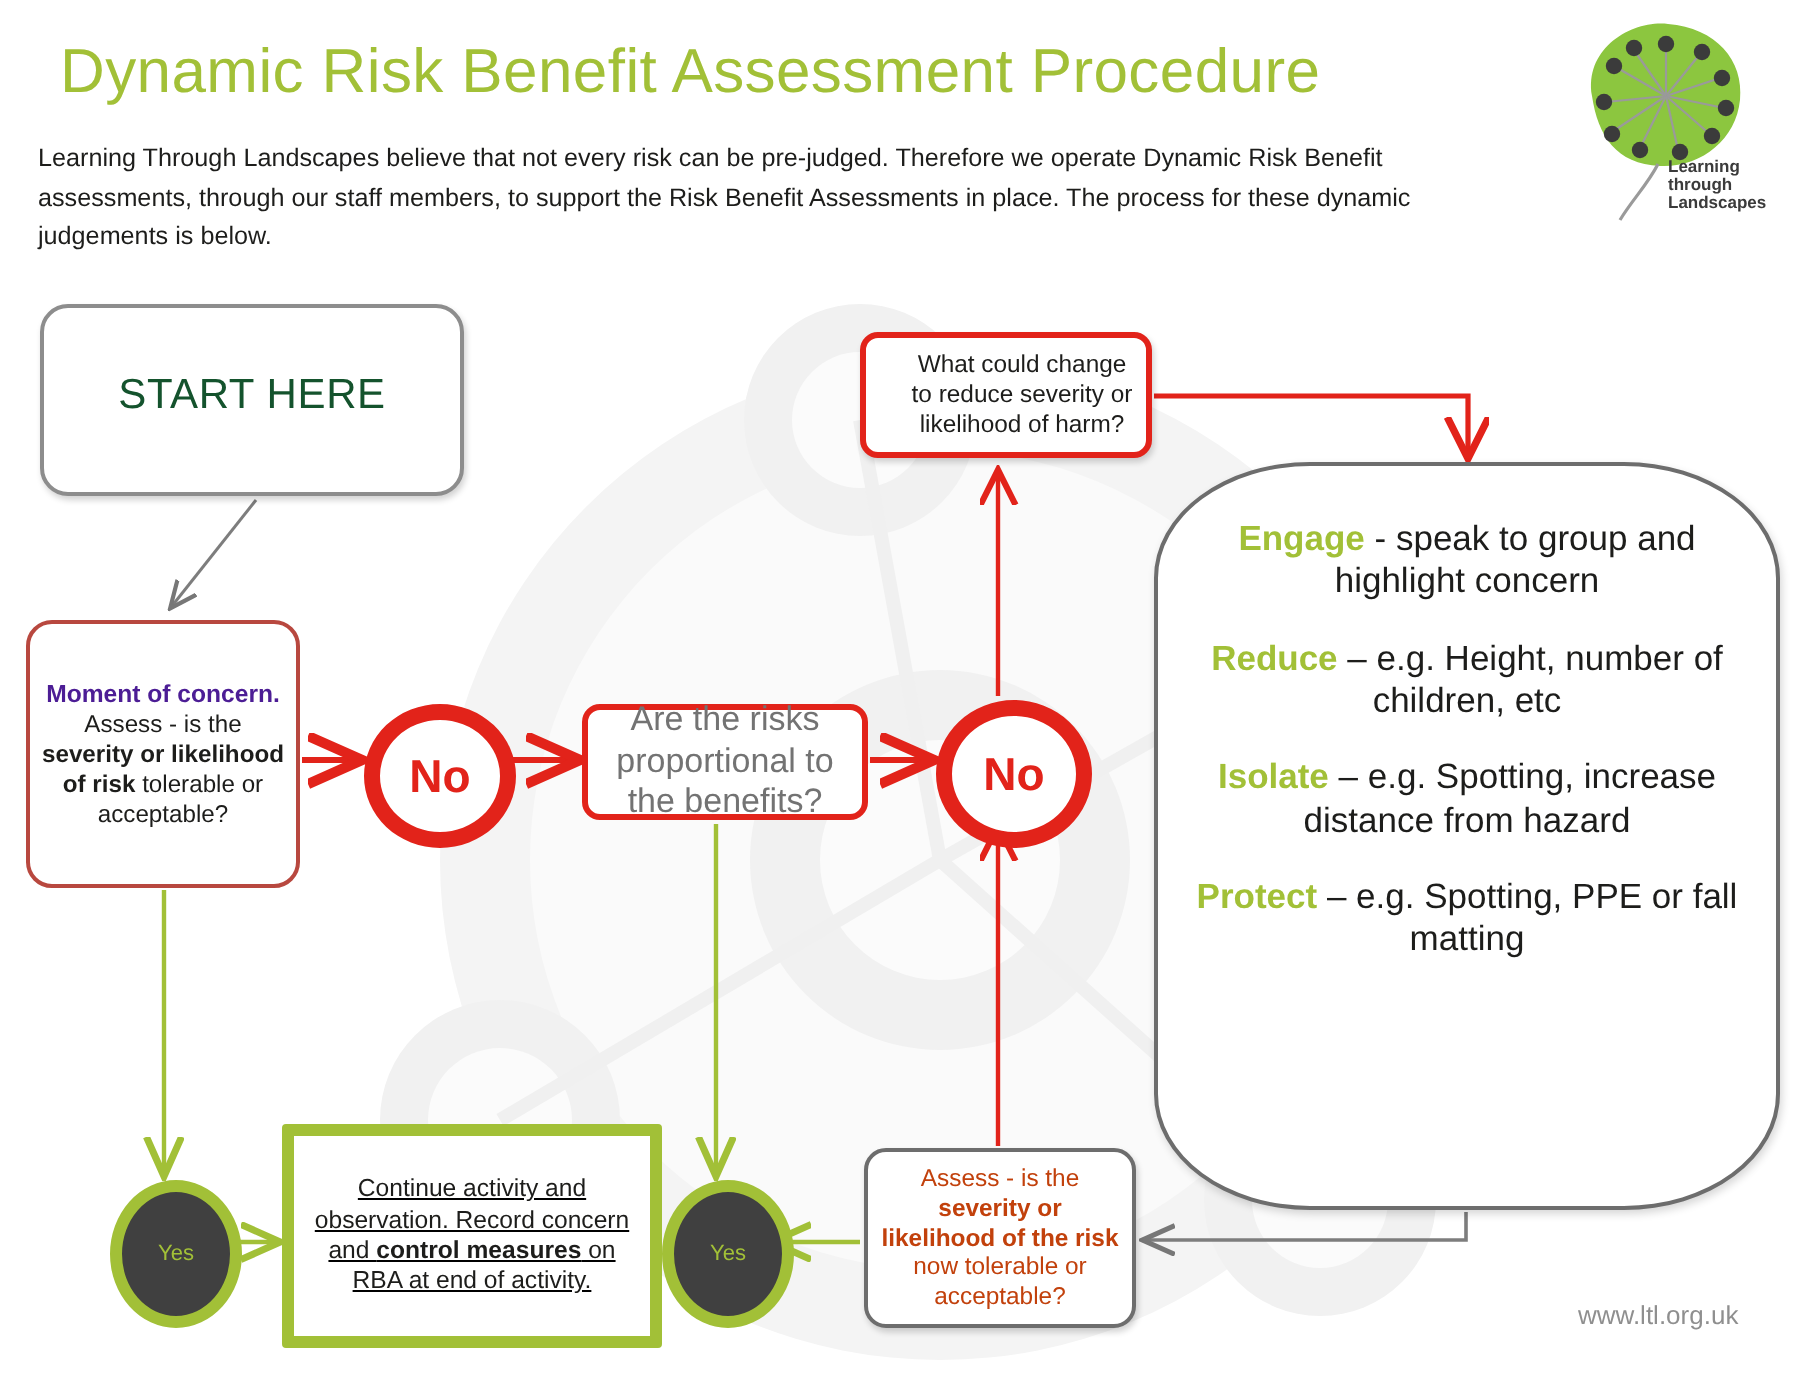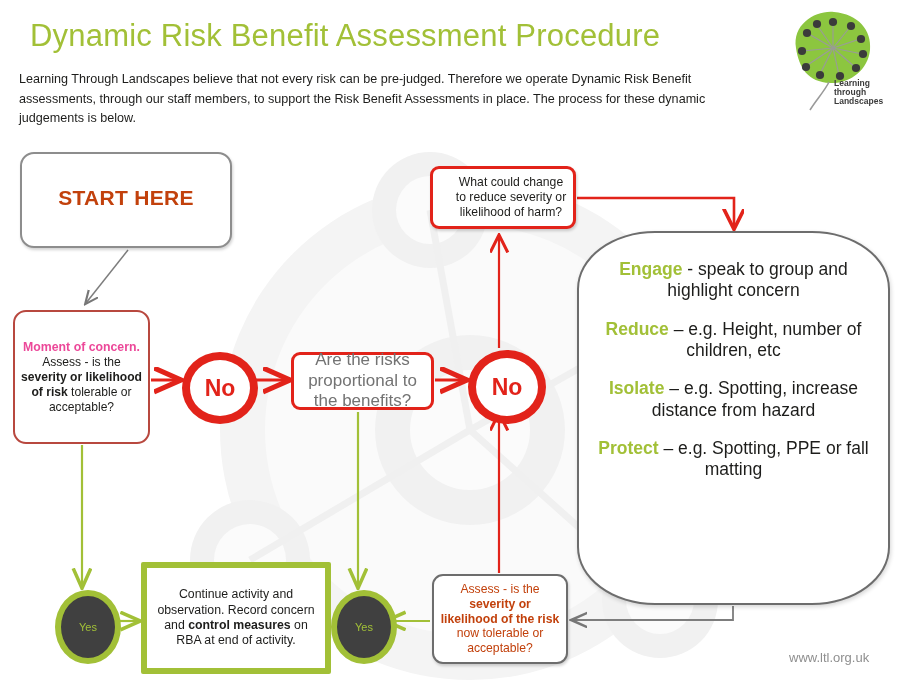--- a/index.html
+++ b/index.html
@@ -41,29 +41,29 @@
         display:flex;align-items:center;justify-content:center;
         text-align:center;background:#fff;}
   .node .inner{width:100%;padding:0 6px;box-sizing:border-box;}
 
   
   #start-node{
     left:20px;top:152px;width:212px;height:96px;
     border:2px solid #8d8d8d;border-radius:14px;
     box-shadow:1px 2px 3px rgba(0,0,0,.18);
   }
-  #start-title{font-size:21px;font-weight:bold;color:#c2410c;letter-spacing:.3px;margin-bottom:4px;}
+  #start-title{font-size:21px;font-weight:normal;color:#14532d;letter-spacing:.3px;margin-bottom:4px;}
   #start-body{font-size:12.3px;line-height:1.27;color:#1d1d1b;}
 
   
   #moment-node{
     left:13px;top:310px;width:137px;height:134px;
     border:2px solid #b8483f;border-radius:13px;
   }
-  #moment-title{font-size:12.3px;font-weight:bold;color:#ec4899;line-height:1.2;}
+  #moment-title{font-size:12.3px;font-weight:bold;color:#4c1d95;line-height:1.2;}
   #moment-body{font-size:12.1px;line-height:1.22;color:#1d1d1b;margin-top:1px;}
 
   
   .no-circle{
     position:absolute;z-index:4;border:8px solid #e2231a;border-radius:50%;
     background:#fff;display:flex;align-items:center;justify-content:center;
     color:#e2231a;font-weight:bold;font-size:23px;
   }
   #no-1{left:182px;top:352px;width:60px;height:56px;}
   #no-2{left:468px;top:350px;width:62px;height:58px;}
@@ -102,21 +102,21 @@
     position:absolute;z-index:4;border:6px solid #a2c037;border-radius:50%;
     background:#404040;display:flex;align-items:center;justify-content:center;
     color:#a2c037;font-size:11px;
   }
   #yes-1{left:55px;top:590px;width:54px;height:62px;}
   #yes-2{left:331px;top:590px;width:54px;height:62px;}
 
   
   #continue-node{
     left:141px;top:562px;width:190px;height:112px;
-    border:6px solid #a2c037;border-radius:2px;
+    border:6px solid #a2c037;border-radius:2px;text-decoration:underline;
   }
   #continue-node .inner{font-size:12.3px;line-height:1.25;color:#1d1d1b;}
 
   
   #assess-node{
     left:432px;top:574px;width:136px;height:90px;
     border:2px solid #6d6d6d;border-radius:11px;
     box-shadow:1px 2px 3px rgba(0,0,0,.18);
   }
   #assess-node .inner{font-size:12.2px;line-height:1.22;color:#c2410c;}

